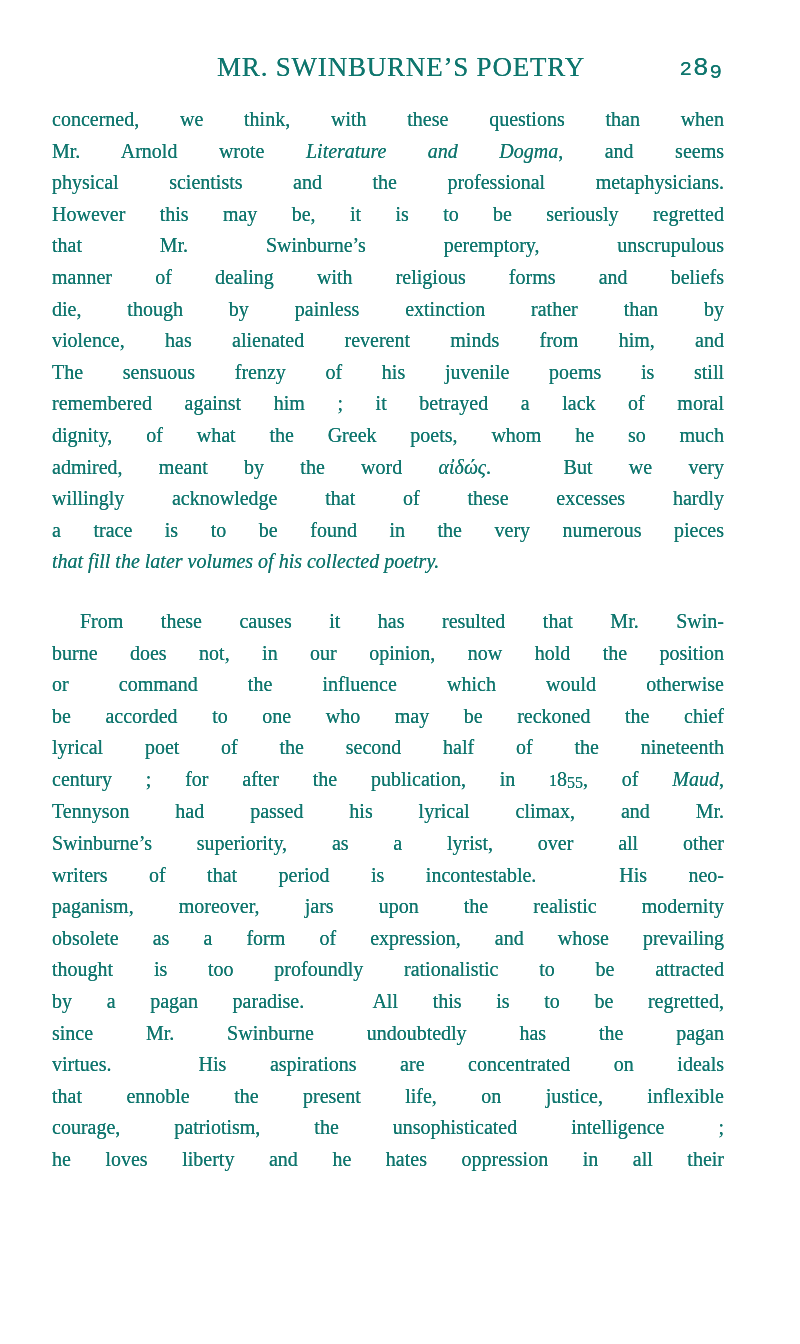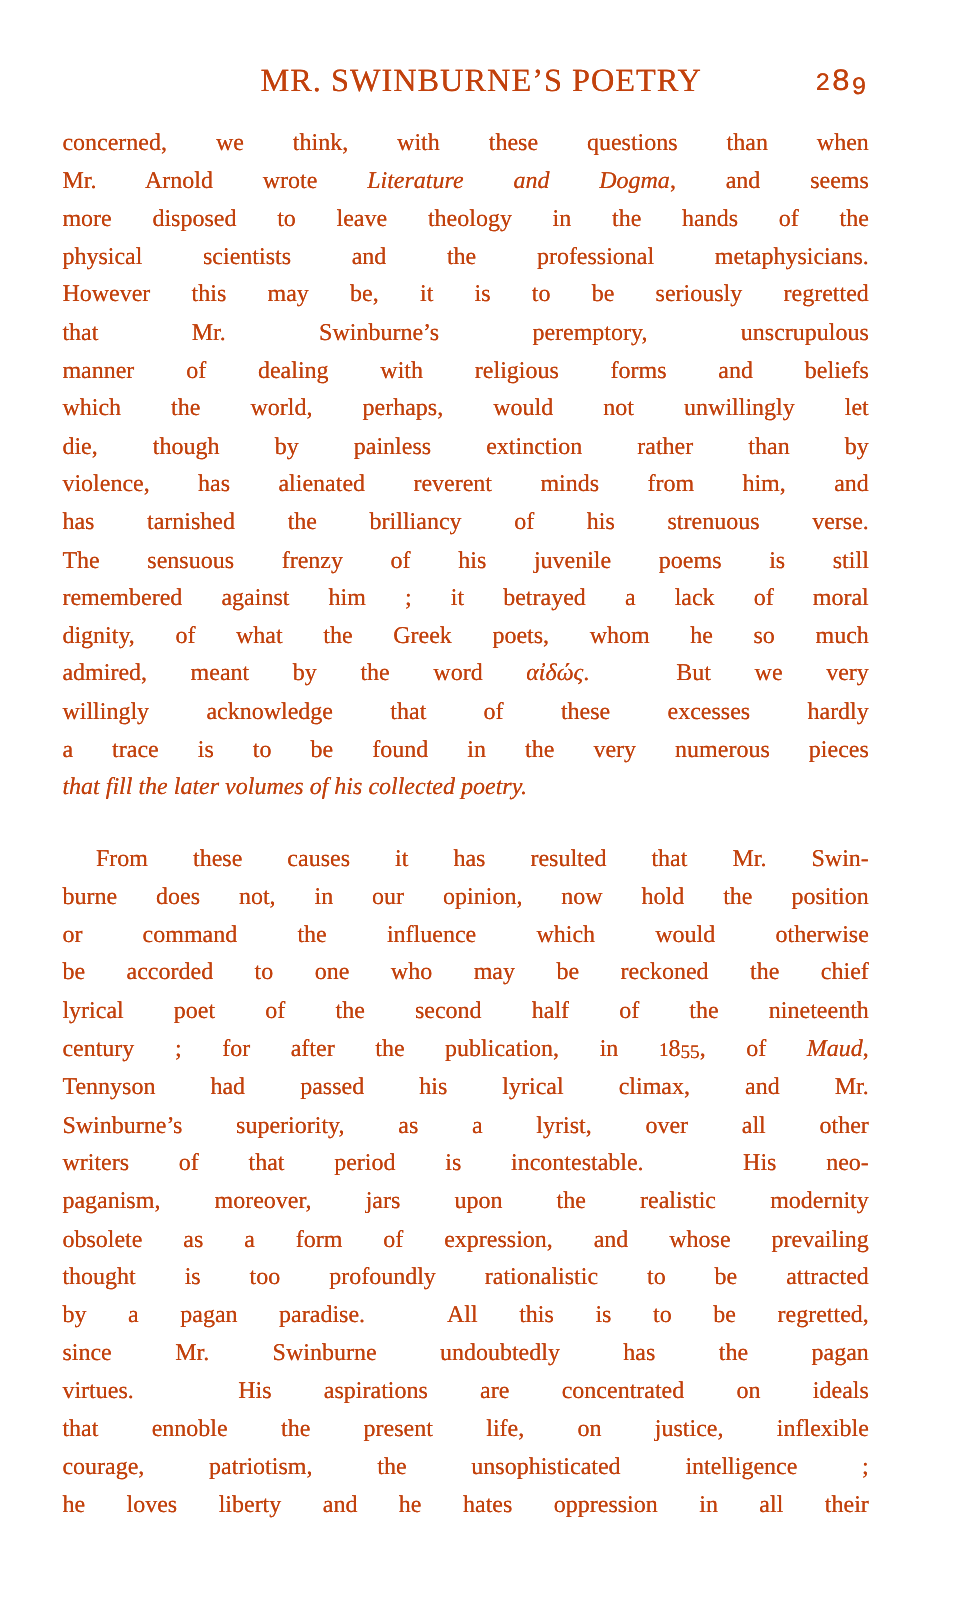--- a/index.html
+++ b/index.html
@@ -5,21 +5,21 @@
   html, body { margin: 0; padding: 0; }
   body {
     width: 800px; height: 1344px;
     background: #ffffff;
     overflow: hidden;
   }
   .page {
     position: relative;
     width: 800px; height: 1344px;
     background: #ffffff;
-    color: #c2410c;
+    color: #0f766e;
     font-family: "Liberation Serif", "DejaVu Serif", serif;
   }
   .running-header {
     position: absolute;
     top: 52px; left: 65px; width: 672px; height: 32px;
   }
   .running-title {
     text-align: center;
     font-size: 27px;
     line-height: 30px;
@@ -61,29 +61,26 @@
 
 <div class="page">
   <div class="running-header">
     <div class="running-title">MR. SWINBURNE’S POETRY</div>
     <div class="page-number osnums"><span class="os-x">2</span><span class="os-a">8</span><span class="os-d">9</span></div>
   </div>
   <div class="body-text">
       <div class="paragraph">
         <div class="line"><span>concerned, we think, with these questions than when</span></div>
         <div class="line"><span>Mr. Arnold wrote </span><span class="it">Literature and Dogma</span><span>, and seems</span></div>
-        <div class="line"><span>more disposed to leave theology in the hands of the</span></div>
         <div class="line"><span>physical scientists and the professional metaphysicians.</span></div>
         <div class="line"><span>However this may be, it is to be seriously regretted</span></div>
         <div class="line"><span>that Mr. Swinburne’s peremptory, unscrupulous</span></div>
         <div class="line"><span>manner of dealing with religious forms and beliefs</span></div>
-        <div class="line"><span>which the world, perhaps, would not unwillingly let</span></div>
         <div class="line"><span>die, though by painless extinction rather than by</span></div>
         <div class="line"><span>violence, has alienated reverent minds from him, and</span></div>
-        <div class="line"><span>has tarnished the brilliancy of his strenuous verse.</span></div>
         <div class="line"><span>The sensuous frenzy of his juvenile poems is still</span></div>
         <div class="line"><span>remembered against him ; it betrayed a lack of moral</span></div>
         <div class="line"><span>dignity, of what the Greek poets, whom he so much</span></div>
         <div class="line"><span>admired, meant by the word </span><span class="it">αἰδώς</span><span>.&nbsp; But we very</span></div>
         <div class="line"><span>willingly acknowledge that of these excesses hardly</span></div>
         <div class="line"><span>a trace is to be found in the very numerous pieces</span></div>
         <div class="line unjust"><span>that fill the later volumes of his collected poetry.</span></div>
       </div>
       <div class="paragraph">
         <div class="line indent"><span>From these causes it has resulted that Mr. Swin-</span></div>

